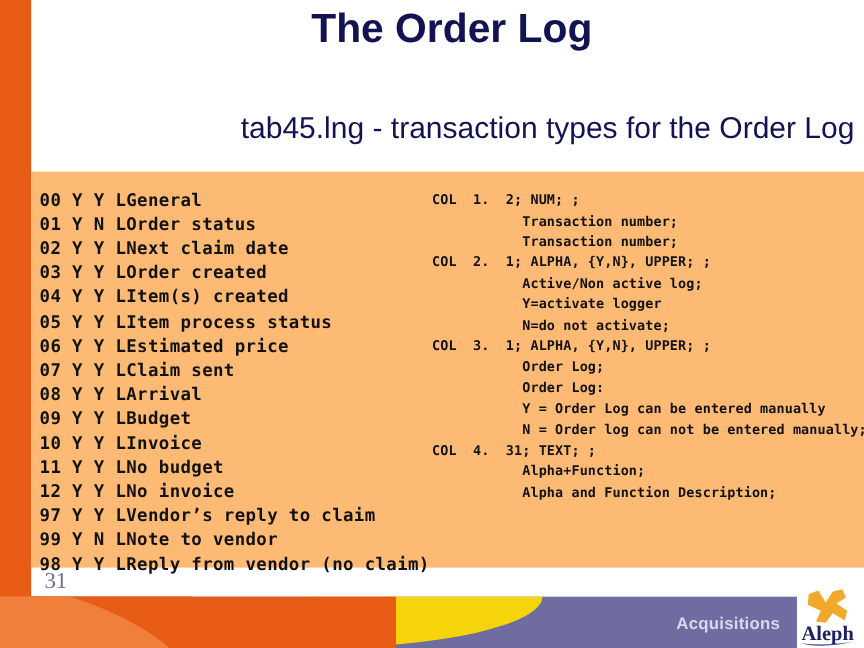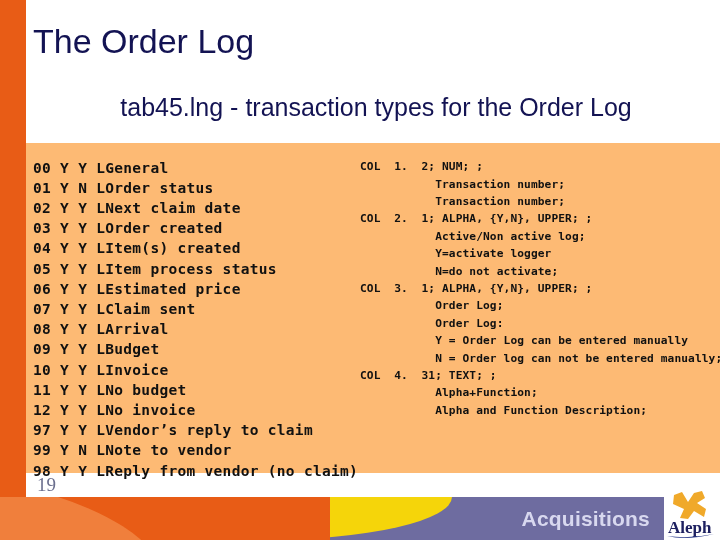--- a/index.html
+++ b/index.html
@@ -70,37 +70,37 @@
     width: 687px;
     height: 140px;
     background: #ffffff;
     z-index: 3;
   }
 
   
   .title {
     position: absolute;
     left: 33px;
-    top: 22px;
+    top: 5px;
     width: 687px;
-    text-align: left;
+    text-align: center;
     font-size: 34px;
-    font-weight: normal;
+    font-weight: bold;
     color: #131353;
     letter-spacing: 0px;
     z-index: 6;
     white-space: nowrap;
   }
 
   .subtitle {
     position: absolute;
     left: 40px;
     top: 93px;
     width: 672px;
-    text-align: center;
+    text-align: right;
     font-size: 25px;
     font-weight: normal;
     color: #131353;
     z-index: 6;
     white-space: nowrap;
   }
 
   
   .mono-wrap {
     position: absolute;
@@ -192,21 +192,21 @@
     background: #ffffff;
   }
 
   .footer-label {
     position: absolute;
     left: 0; top: 0;
     width: 650px;
     height: 43px;
     line-height: 44px;
     text-align: right;
-    font-size: 21px;
+    font-size: 14px;
     font-weight: bold;
     color: #d8d8ef;
     z-index: 9;
     letter-spacing: 0.2px;
   }
 
   
   .logo {
     position: absolute;
     left: 664px;
@@ -260,21 +260,21 @@
 COL  3.  1; ALPHA, {Y,N}, UPPER; ;
            Order Log;
            Order Log:
            Y = Order Log can be entered manually
            N = Order log can not be entered manually;
 COL  4.  31; TEXT; ;
            Alpha+Function;
            Alpha and Function Description;</pre>
   </div>
 
-  <div class="page-number">19</div>
+  <div class="page-number">31</div>
 
   <div class="footer">
     <div class="footer-purple"></div>
     <div class="footer-yellow"></div>
     <div class="footer-orange"></div>
     <div class="footer-light-left"></div>
     <div class="footer-white-right"></div>
     <div class="footer-label">Acquisitions</div>
   </div>
 

